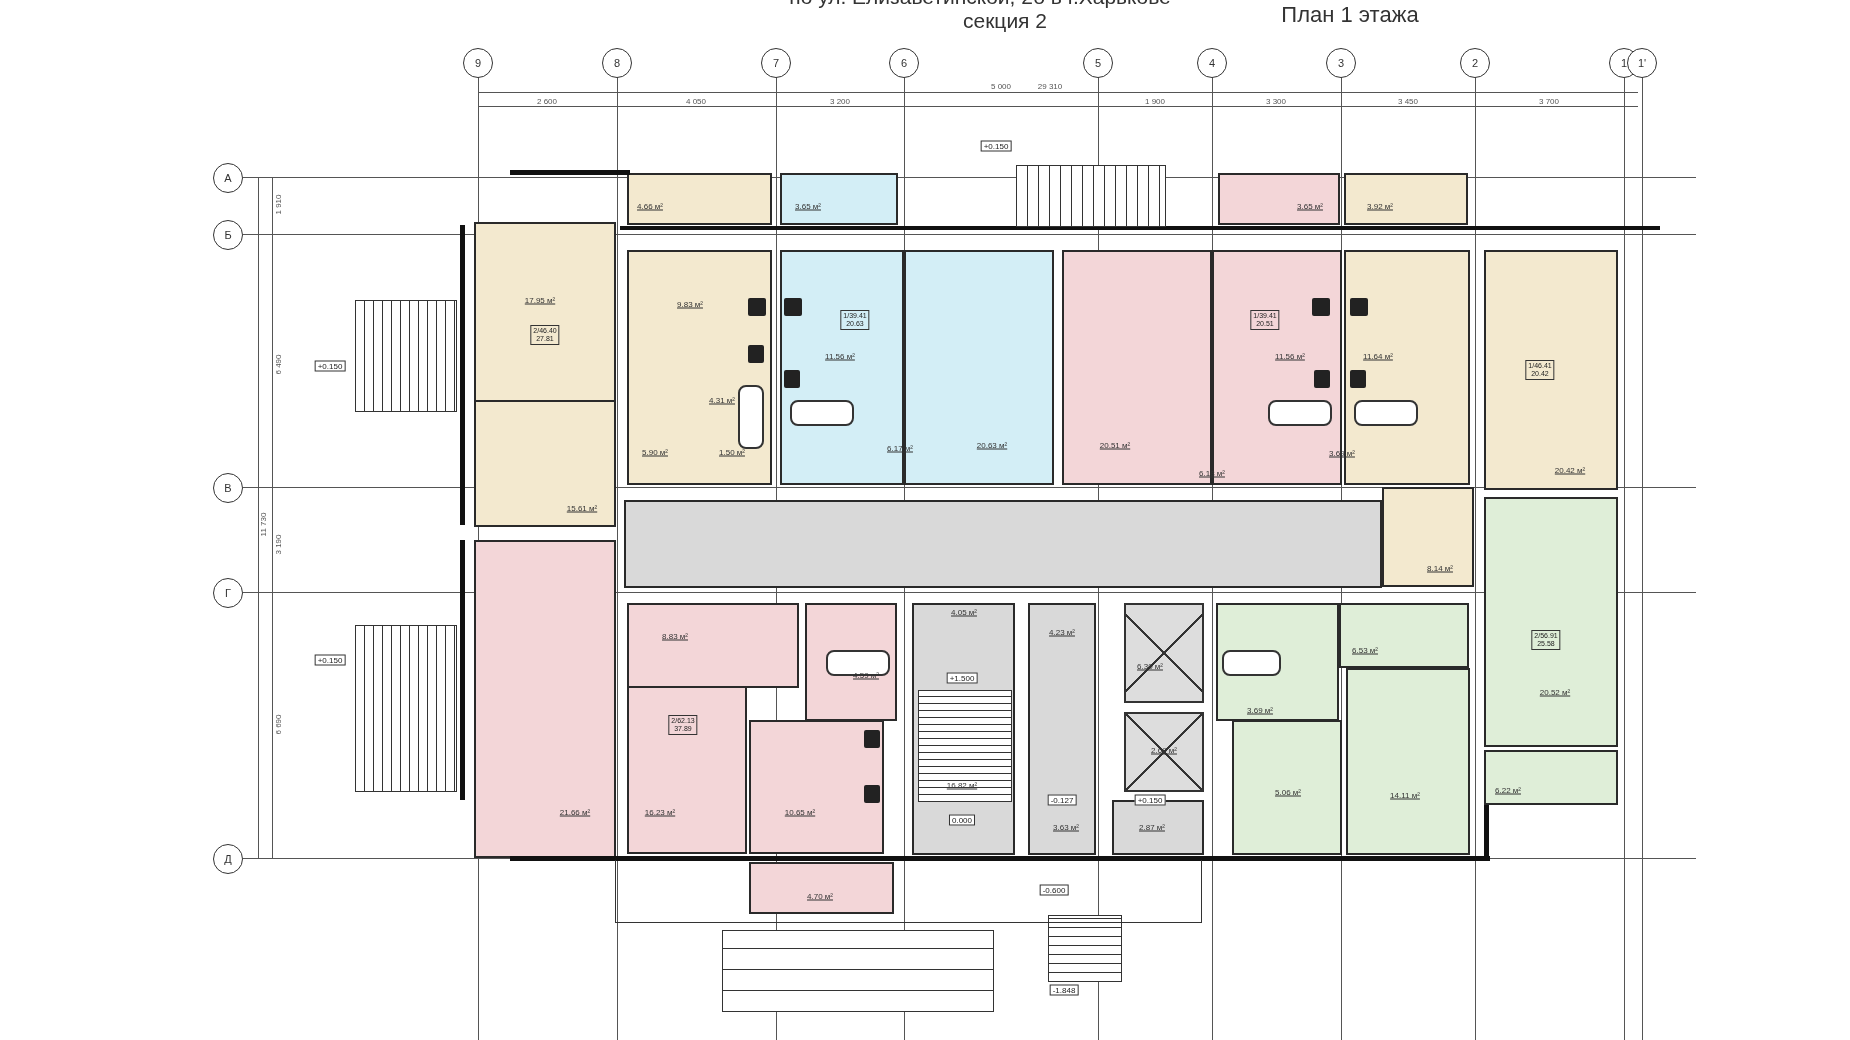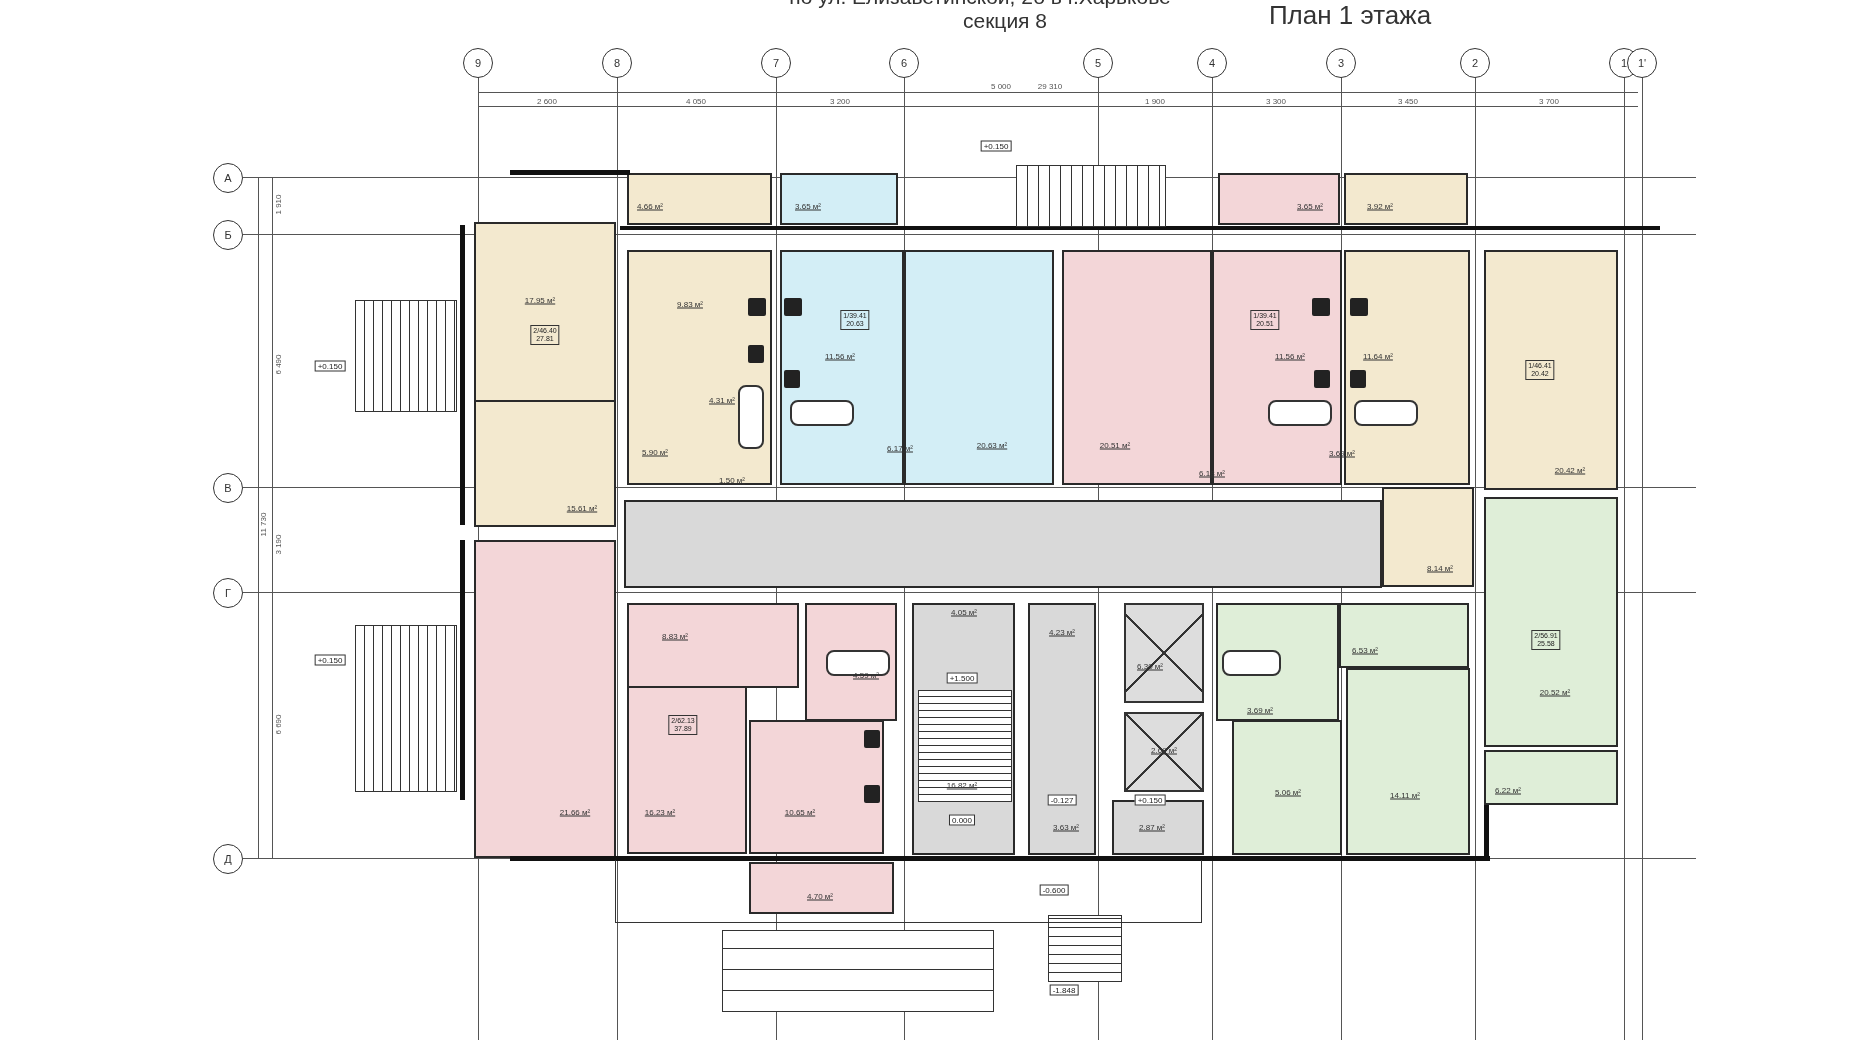--- a/index.html
+++ b/index.html
@@ -19,22 +19,22 @@
   .shaft{position:absolute;border:2px solid #333;box-sizing:border-box;background:
     linear-gradient(45deg,transparent 49%,#333 49%,#333 51%,transparent 51%),
     linear-gradient(-45deg,transparent 49%,#333 49%,#333 51%,transparent 51%),#ddd;}
   .fixture{position:absolute;background:#222;border-radius:2px;}
   .bath{position:absolute;border:2px solid #333;border-radius:8px;background:#fff;}
 </style>
 </head>
 <body>
 
 <div class="title" style="left:700px;top:-14px;width:560px;font-size:21px;">по ул. Елизаветинской, 2б в г.Харькове</div>
-<div class="title" style="left:880px;top:10px;width:250px;font-size:21px;">секция 8</div>
-<div class="title" style="left:1230px;top:4px;width:240px;font-size:26px;">План 1 этажа</div>
+<div class="title" style="left:880px;top:10px;width:250px;font-size:21px;">секция 2</div>
+<div class="title" style="left:1230px;top:4px;width:240px;font-size:22px;">План 1 этажа</div>
 
 <div class="hline" style="left:478px;top:92px;width:1160px;"></div>
 <div class="hline" style="left:478px;top:106px;width:1160px;"></div>
 <div class="dim" style="left:1050px;top:82px;">29 310</div>
 <div class="dim" style="left:547px;top:97px;">2 600</div>
 <div class="dim" style="left:696px;top:97px;">4 050</div>
 <div class="dim" style="left:840px;top:97px;">3 200</div>
 <div class="dim" style="left:1001px;top:82px;">5 000</div>
 <div class="dim" style="left:1155px;top:97px;">1 900</div>
 <div class="dim" style="left:1276px;top:97px;">3 300</div>
@@ -151,21 +151,21 @@
 <div class="fixture" style="left:1350px;top:370px;width:16px;height:18px;"></div>
 <div class="fixture" style="left:864px;top:785px;width:16px;height:18px;"></div>
 <div class="fixture" style="left:864px;top:730px;width:16px;height:18px;"></div>
 
 <div class="lbl" style="left:540px;top:300px;">17.95 м²</div>
 <div class="apt" style="left:545px;top:335px;"><span>2/46.40</span><br><span>27.81</span></div>
 <div class="lbl" style="left:650px;top:206px;">4.66 м²</div>
 <div class="lbl" style="left:690px;top:304px;">9.83 м²</div>
 <div class="lbl" style="left:722px;top:400px;">4.31 м²</div>
 <div class="lbl" style="left:655px;top:452px;">5.90 м²</div>
-<div class="lbl" style="left:732px;top:452px;margin-top:28px;">1.50 м²</div>
+<div class="lbl" style="left:732px;top:452px;">1.50 м²</div>
 <div class="lbl" style="left:582px;top:508px;">15.61 м²</div>
 
 <div class="lbl" style="left:808px;top:206px;">3.65 м²</div>
 <div class="apt" style="left:855px;top:320px;"><span>1/39.41</span><br><span>20.63</span></div>
 <div class="lbl" style="left:840px;top:356px;">11.56 м²</div>
 <div class="lbl" style="left:900px;top:448px;">6.17 м²</div>
 <div class="lbl" style="left:992px;top:445px;">20.63 м²</div>
 
 <div class="lbl" style="left:1115px;top:445px;">20.51 м²</div>
 <div class="lbl" style="left:1212px;top:445px;margin-top:28px;">6.18 м²</div>

